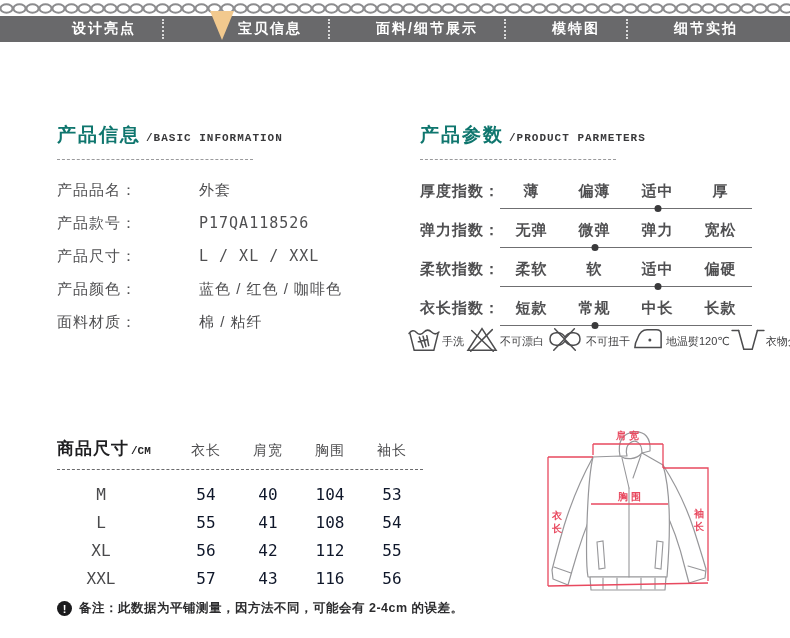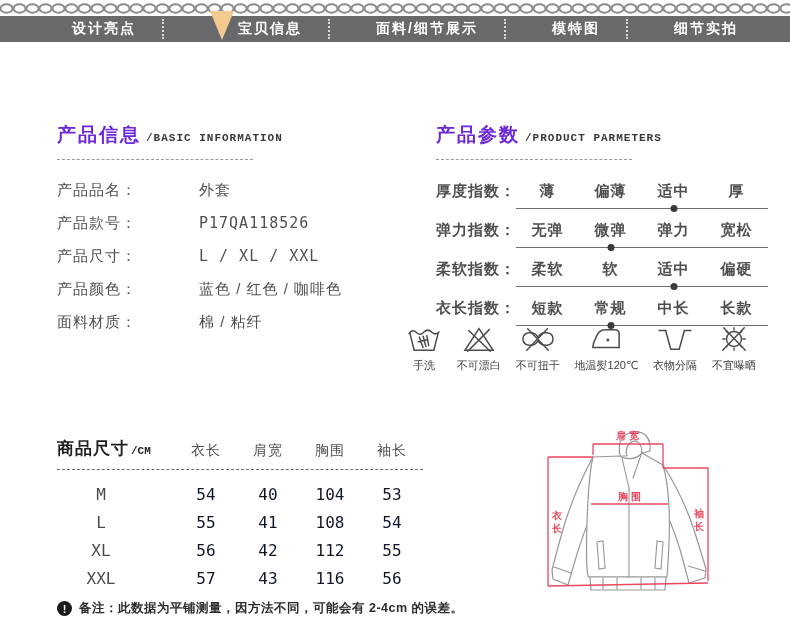--- a/index.html
+++ b/index.html
@@ -15,45 +15,45 @@
           display:flex;align-items:center;padding-left:52px;box-sizing:border-box;}
   .nav-item{color:#fff;font-size:14px;font-weight:bold;letter-spacing:2px;white-space:nowrap;cursor:pointer;margin-left:20px;}
   .nav-sep{height:20px;border-left:2px dotted rgba(255,255,255,.75);margin:0 26px;}
   .nav-item.active{position:relative;padding-left:28px;}
   .pointer{position:absolute;left:0;top:-9px;width:0;height:0;
            border-left:12px solid transparent;border-right:12px solid transparent;
            border-top:29px solid #f2c98e;}
 
   
   .sec-head{display:flex;align-items:baseline;}
-  .h-cn{font-size:19px;font-weight:bold;color:#6d28d9;letter-spacing:2px;}
+  .h-cn{font-size:19px;font-weight:bold;color:#0f766e;letter-spacing:2px;}
   .h-en{font-size:11px;font-weight:bold;color:#39393b;margin-left:5px;letter-spacing:1px;
         font-family:"Liberation Mono","DejaVu Sans Mono",monospace;}
   .dash{width:196px;border-bottom:1px dashed #9a9a9c;margin-top:11px;}
 
   
   .basic{position:absolute;left:57px;top:122px;width:340px;}
   .info-rows{margin-top:21px;}
   .info-row{display:flex;align-items:baseline;margin-bottom:12px;height:21px;gap:32px;}
   .lbl{width:98px;font-size:15px;letter-spacing:1px;color:#4f4f51;flex:none;}
   .val{font-size:15px;letter-spacing:1px;color:#4f4f51;margin-left:12px;white-space:nowrap;}
 
   
-  .params{position:absolute;left:436px;top:122px;width:332px;}
+  .params{position:absolute;left:420px;top:122px;width:332px;}
   .scales{margin-top:22px;font-weight:bold;}
   .scale-row{display:flex;align-items:baseline;margin-bottom:12px;}
   .scale-lbl{width:80px;font-size:15px;letter-spacing:1px;color:#4f4f51;flex:none;}
   .opts{position:relative;flex:1;display:flex;border-bottom:1px solid #6f6f71;padding-bottom:7px;}
   .opt{flex:1;text-align:center;font-size:15px;letter-spacing:1px;color:#4f4f51;}
   .dot{position:absolute;bottom:-4px;width:7px;height:7px;border-radius:50%;
        background:#3a3a3c;transform:translateX(-50%);}
 
   
   .care{position:absolute;left:406px;top:324px;width:350px;display:flex;justify-content:space-between;}
-  .care-item{display:flex;flex-direction:column;align-items:center;}
+  .care-item{display:flex;flex-direction:row;align-items:center;}
   .care-item svg{height:30px;}
   .care-cap{font-size:11px;color:#3e3e40;margin-top:4px;white-space:nowrap;}
 
   
   .sizes{position:absolute;left:57px;top:437px;width:366px;}
   .sz-header{display:flex;align-items:flex-end;}
   .sz-title-wrap{width:118px;flex:none;display:flex;align-items:baseline;}
   .sz-title{font-size:17px;font-weight:bold;color:#1f1f21;letter-spacing:1px;}
   .sz-unit{font-size:11px;font-weight:bold;color:#1f1f21;margin-left:2px;
            font-family:"Liberation Mono","DejaVu Sans Mono",monospace;}

